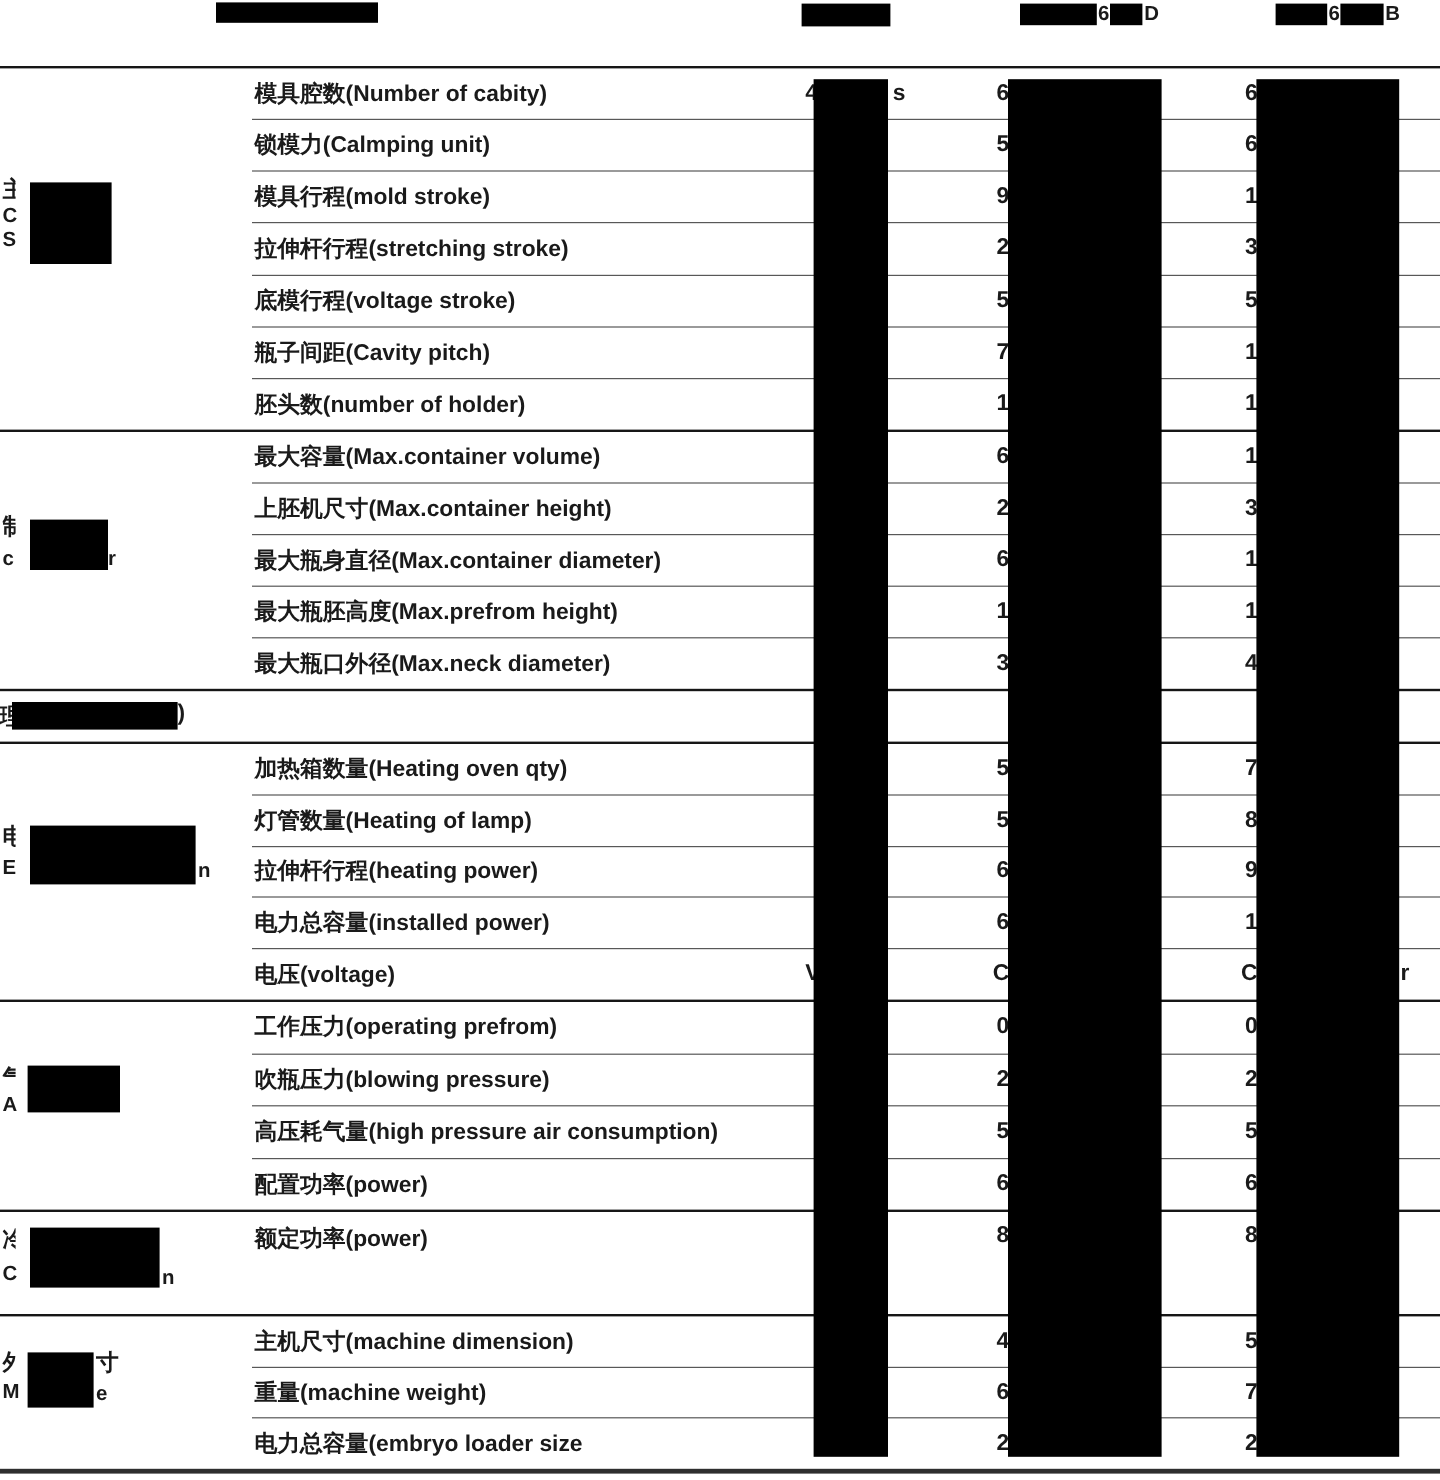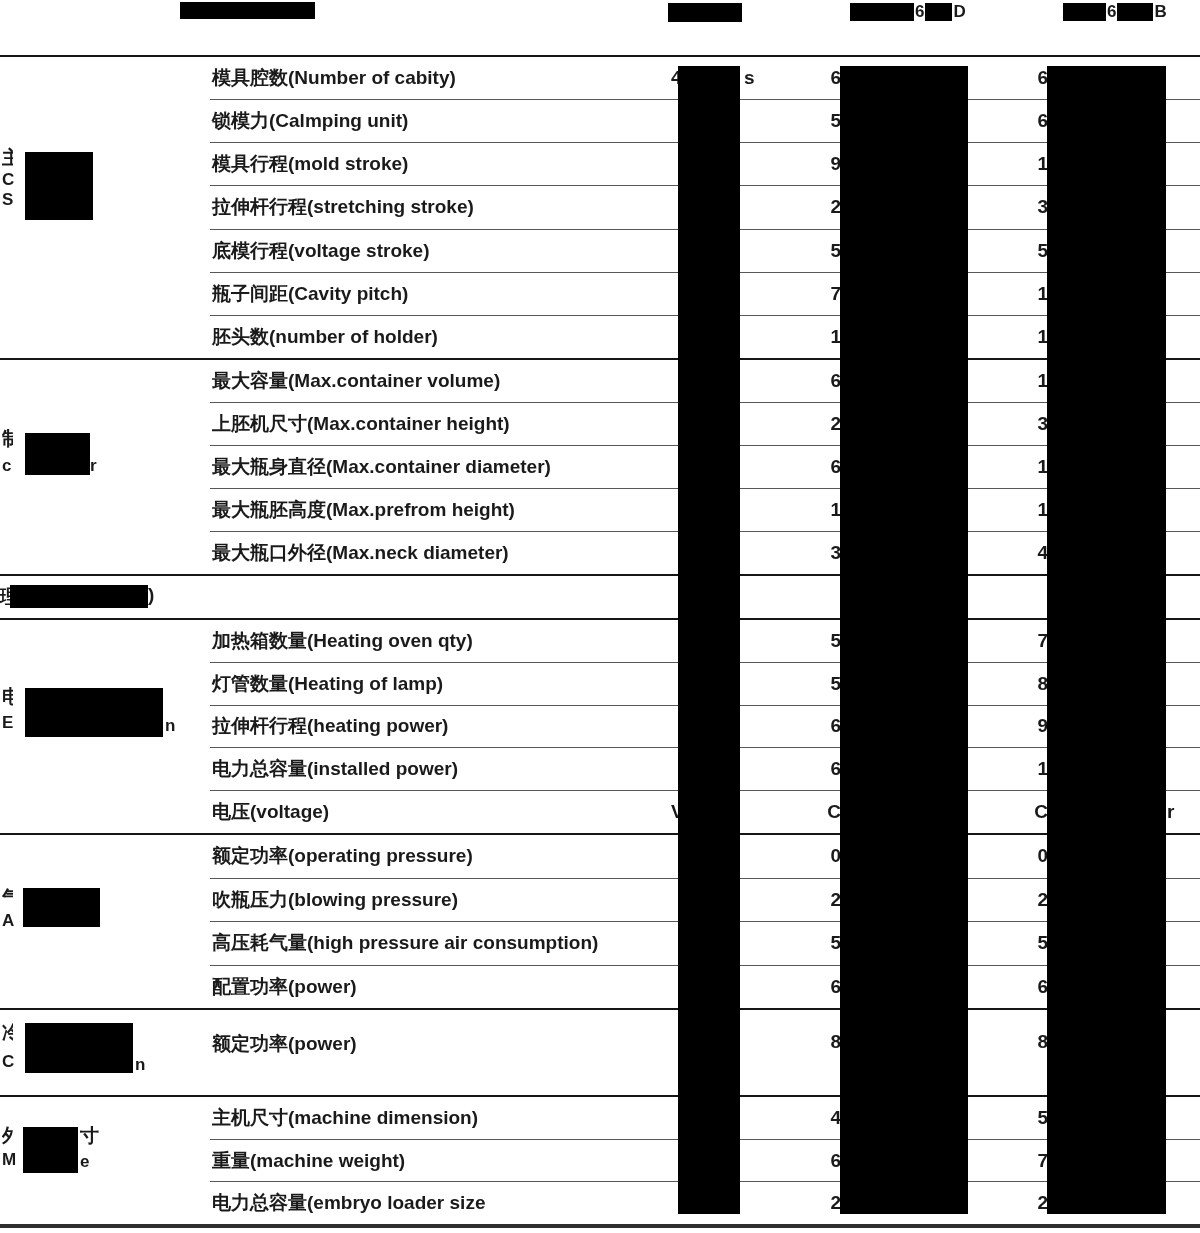--- a/index.html
+++ b/index.html
@@ -26,21 +26,21 @@
       font-weight:700;font-size:19px;white-space:nowrap;}
   .c2{width:150px;flex:none;position:relative;}
   .c3{width:215px;flex:none;position:relative;display:flex;align-items:center;}
   .c4{flex:1;position:relative;display:flex;align-items:center;}
   .val{font-weight:700;font-size:19px;}
   .c3 .val{width:51px;text-align:right;}
   .c4 .val{width:43px;text-align:right;}
   .vfrag{position:absolute;top:50%;transform:translateY(-50%);font-weight:700;font-size:19px;}
   .vclip{overflow:hidden;}
   
-  #sec-cooling .c1,#sec-cooling .c3,#sec-cooling .c4{align-items:flex-start;padding-top:21px;}
+  #sec-cooling .c1,#sec-cooling .c3,#sec-cooling .c4{align-items:flex-start;padding-top:9px;}
   
   #sec-output .spanlab{position:relative;width:640px;flex:none;font-weight:700;font-size:19px;}
   #sec-output .spanlab .frag{position:absolute;top:8px;}
   
   .vbar{position:absolute;top:66px;height:1148px;background:#000;z-index:6;}
   #vbar2{left:678px;width:62px;}
   #vbar3{left:840px;width:128px;}
   #vbar4{left:1047px;width:119px;}
 </style>
 </head>
@@ -293,21 +293,21 @@
   </div>
 
   <div class="sec" id="sec-air" style="height:175px">
     <div class="c0">
       <span class="frag cjk" style="left:2px;top:50px"><span class="clip">气</span></span>
       <span class="frag" style="left:2px;top:76px">A</span>
       <div class="redact" style="left:23px;top:53px;width:77px;height:39px"></div>
     </div>
     <div class="rows">
         <div class="row">
-          <div class="c1">额定功率(operating pressure)</div>
+          <div class="c1">工作压力(operating prefrom)</div>
           <div class="c2"></div>
           <div class="c3">
             <span class="val">0</span>
           </div>
           <div class="c4">
             <span class="val">0</span>
           </div>
         </div>
         <div class="row">
           <div class="c1">吹瓶压力(blowing pressure)</div>

